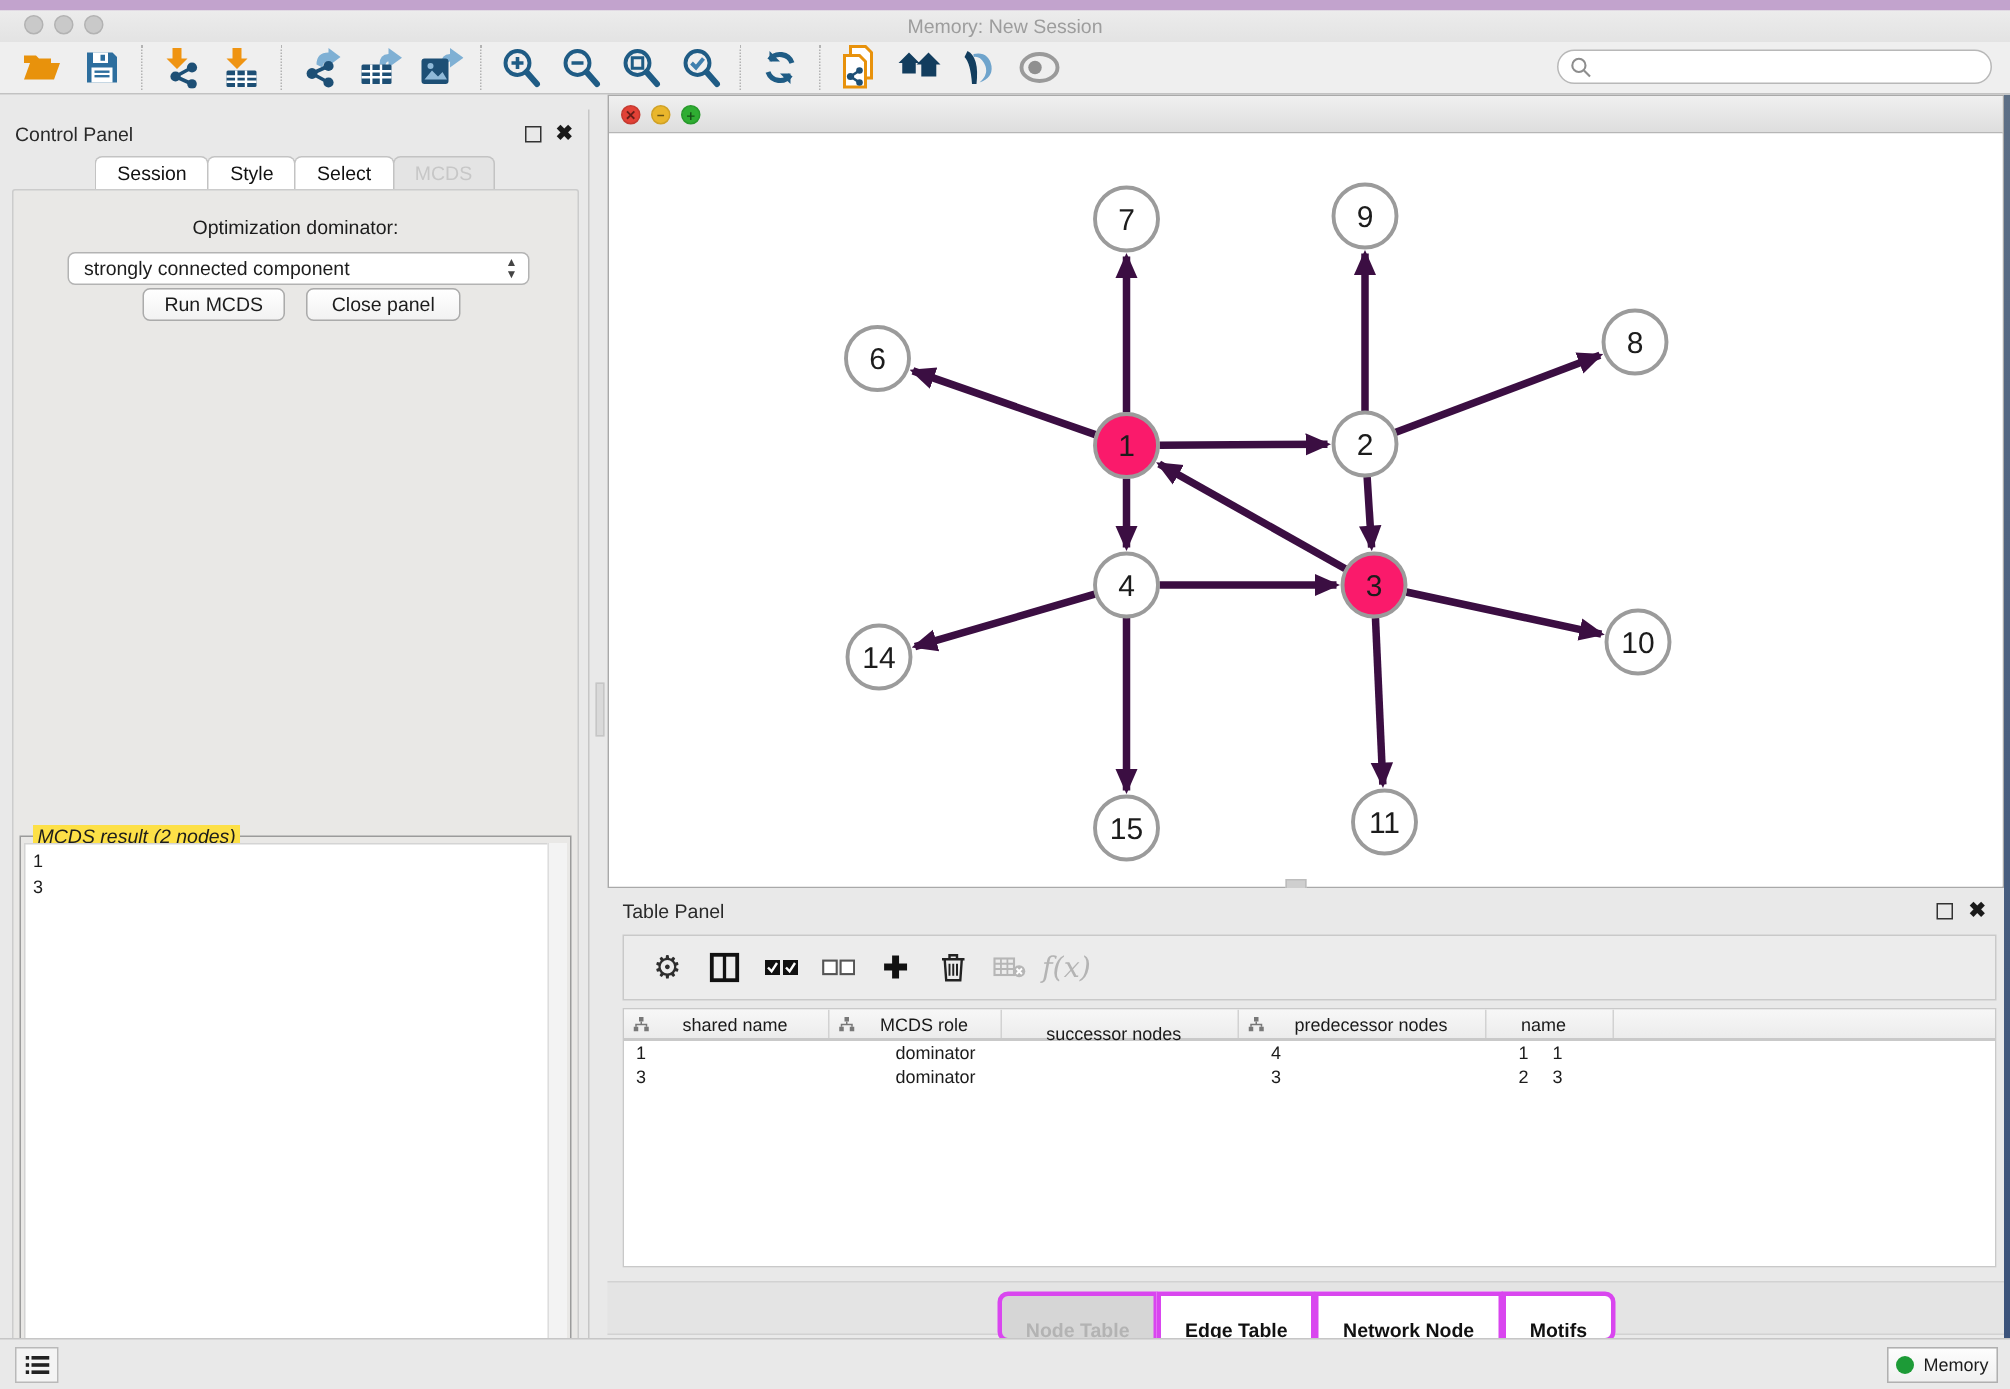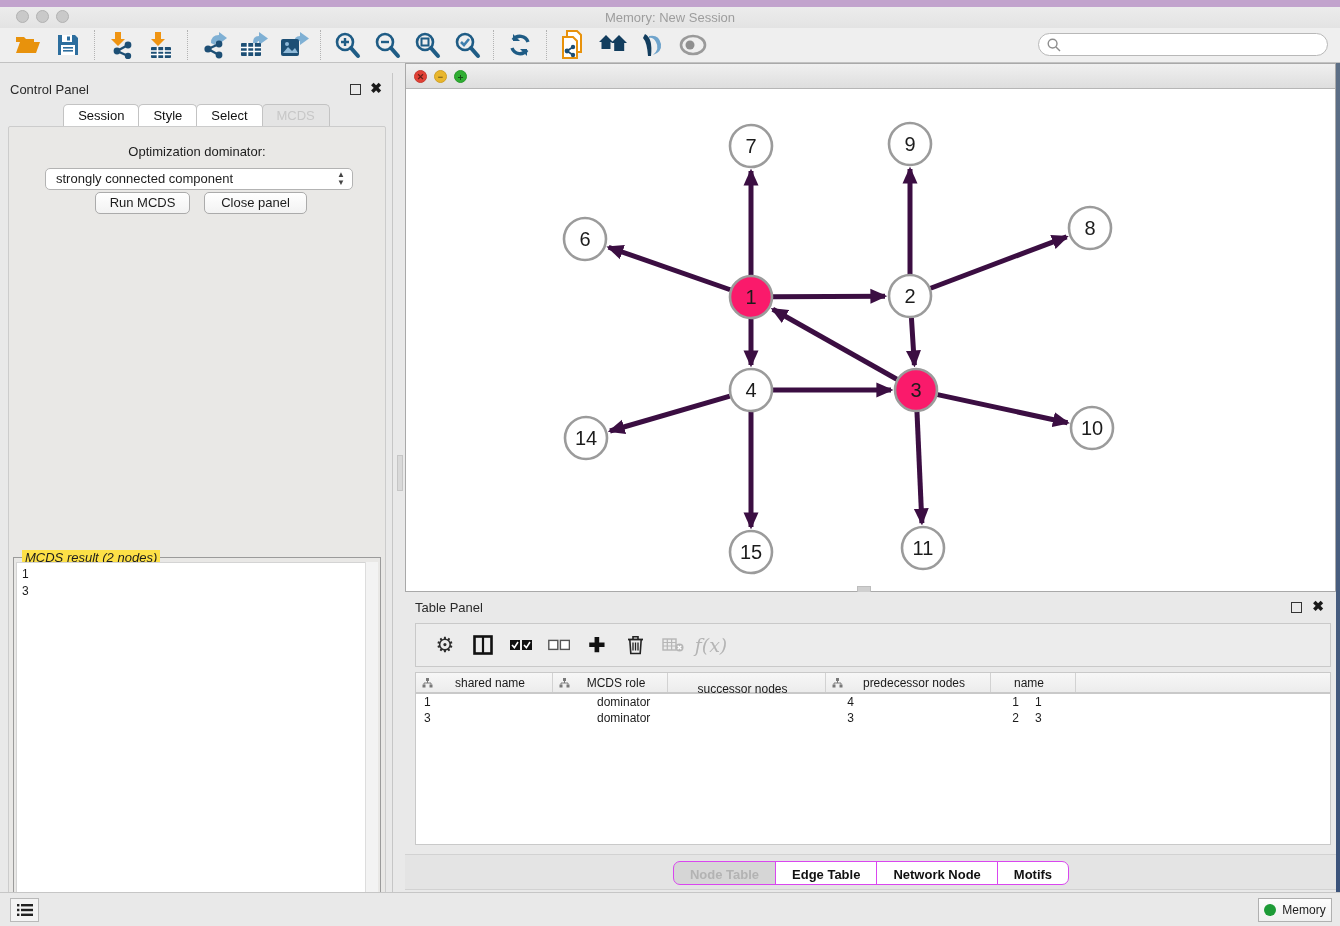--- a/index.html
+++ b/index.html
@@ -66,21 +66,21 @@
   .trow { display:flex; height:16px; }
   .tcell { font-size:12px; line-height:16px; padding:0 8px; overflow:hidden; }
   .c0 { width:137px; text-align:left; }
   .c1 { width:115px; text-align:left;margin-left:36px; }
   .c2 { width:158px; text-align:right; }
   .c3 { width:165px; text-align:right; }
   .c4 { width:86px; text-align:left; }
   .w0{width:137px;} .w1{width:115px;} .w2{width:158px;flex-direction:column;} .w3{width:165px;} .w4{width:85px;}
   .tp-tabstrip { position:absolute; left:0px; top:262px; width:931px; height:36px; background:#e4e4e4; border-top:1px solid #d2d2d2; border-bottom:1px solid #d2d2d2; }
   .tp-tabs { position:absolute; left:0; right:0; top:6px; display:flex; justify-content:center; }
-  .tp-tab { height:24px; padding:4px 16px; background:#fff; border:1px solid #d946ef; margin-right:-1px; font-size:13px; font-weight:bold; line-height:17px; color:#111; }
+  .tp-tab { height:24px; padding:14px 16px; background:#fff; border:3px solid #d946ef; margin-right:-1px; font-size:13px; font-weight:bold; line-height:17px; color:#111; }
   .tp-tab:first-child { border-radius:7px 0 0 7px; }
   .tp-tab:last-child { border-radius:0 7px 7px 0; }
   .tp-tab.sel { background:#d6d6d6; color:#b3b3b3; }
 
   
   .statusbar { position:absolute; left:0; top:892px; width:1340px; height:34px; background:#e9e9e9; border-top:1px solid #c6c6c6; }
   .list-btn { position:absolute; left:10px; top:5px; width:29px; height:24px; background:#f4f4f4; border:1px solid #b9b9b9; display:flex; align-items:center; justify-content:center; }
   .memory-btn { position:absolute; right:8px; top:5px; width:74px; height:24px; background:linear-gradient(#fdfdfd,#f0f0f0); border:1px solid #b0b0b0; display:flex; align-items:center; justify-content:center; gap:6px; font-size:12px; }
   .mem-dot { width:12px; height:12px; border-radius:50%; background:#1d9b37; }
   svg { display:block; }

